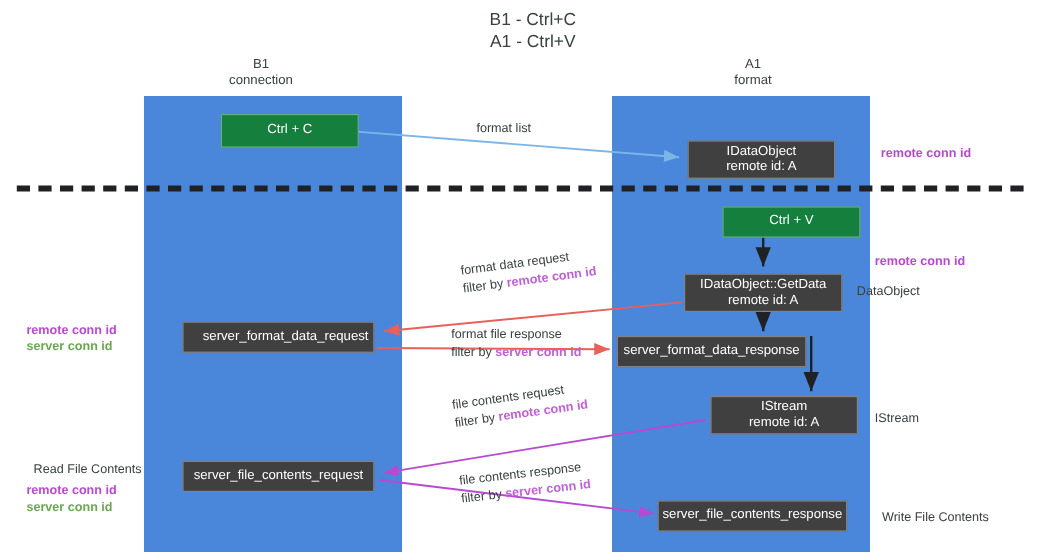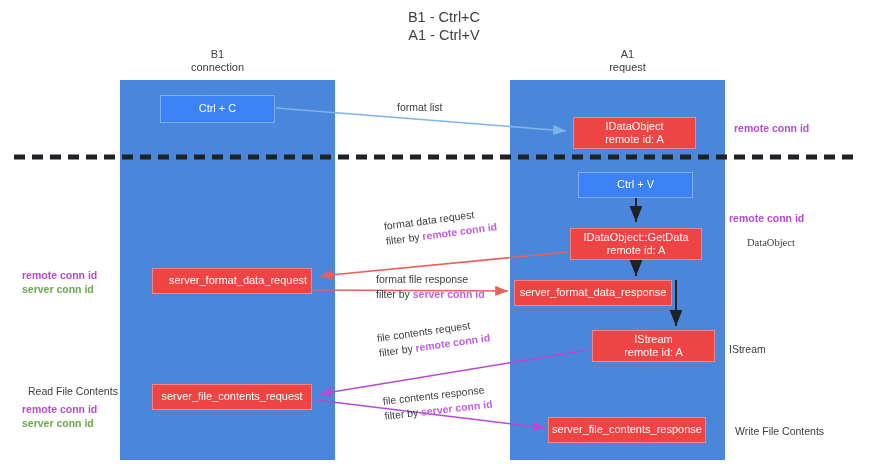--- a/index.html
+++ b/index.html
@@ -41,22 +41,22 @@
     flex-direction:column;
     align-items:center;
     justify-content:center;
     text-align:center;
     color:#ffffff;
     font-size:11px;
     line-height:13.5px;
     border:1px solid rgba(255,255,255,.35);
     z-index:4;
   }
-  .green{background:#3b82f6;}
-  .orange{background:#ef4444;}
+  .green{background:#15803d;margin-left:24px;}
+  .orange{background:#404040;}
 
   #n-ctrlc{left:160px;top:95px;width:115px;height:28px;}
   #n-idataobject{left:573px;top:117px;width:123px;height:32px;}
   #n-ctrlv{left:578px;top:172px;width:115px;height:26px;}
   #n-getdata{left:570px;top:228px;width:132px;height:32px;}
   #n-sfdreq{left:152px;top:268px;width:160px;height:26px;padding-left:12px;}
   #n-sfdres{left:514px;top:280px;width:158px;height:26px;}
   #n-istream{left:592px;top:330px;width:123px;height:32px;}
   #n-sfcreq{left:152px;top:384px;width:160px;height:26px;}
   #n-sfcres{left:548px;top:417px;width:158px;height:26px;}
@@ -84,21 +84,21 @@
     line-height:14px;
     white-space:nowrap;
     z-index:5;
   }
   .c-remote{color:#b74ad0;font-weight:bold;}
   .c-server{color:#6aa84f;font-weight:bold;}
   .c-plain{color:#3c4043;}
 
   #ann-r1{left:734px;top:121px;}
   #ann-r2{left:729px;top:211px;}
-  #ann-r2b{left:747px;top:236px;font-family:Liberation Serif, serif;}
+  #ann-r2b{left:714px;top:236px;}
   #ann-r3{left:729px;top:342px;}
   #ann-r4{left:735px;top:424px;}
 
   #ann-l1{left:22px;top:268px;}
   #ann-l1b{left:22px;top:282px;}
   #ann-l2{left:28px;top:384px;}
   #ann-l3{left:22px;top:402px;}
   #ann-l3b{left:22px;top:416px;}
 </style>
 </head>
@@ -148,21 +148,21 @@
     <div>B1 - Ctrl+C</div>
     <div>A1 - Ctrl+V</div>
   </div>
 
   <div id="lane-head-b1" class="abs lane-head">
     <div>B1</div>
     <div>connection</div>
   </div>
   <div id="lane-head-a1" class="abs lane-head">
     <div>A1</div>
-    <div>request</div>
+    <div>format</div>
   </div>
 
   <div id="n-ctrlc" class="abs node green">
     <span>Ctrl + C</span>
   </div>
 
   <div id="n-idataobject" class="abs node orange">
     <span>IDataObject</span>
     <span>remote id: A</span>
   </div>

